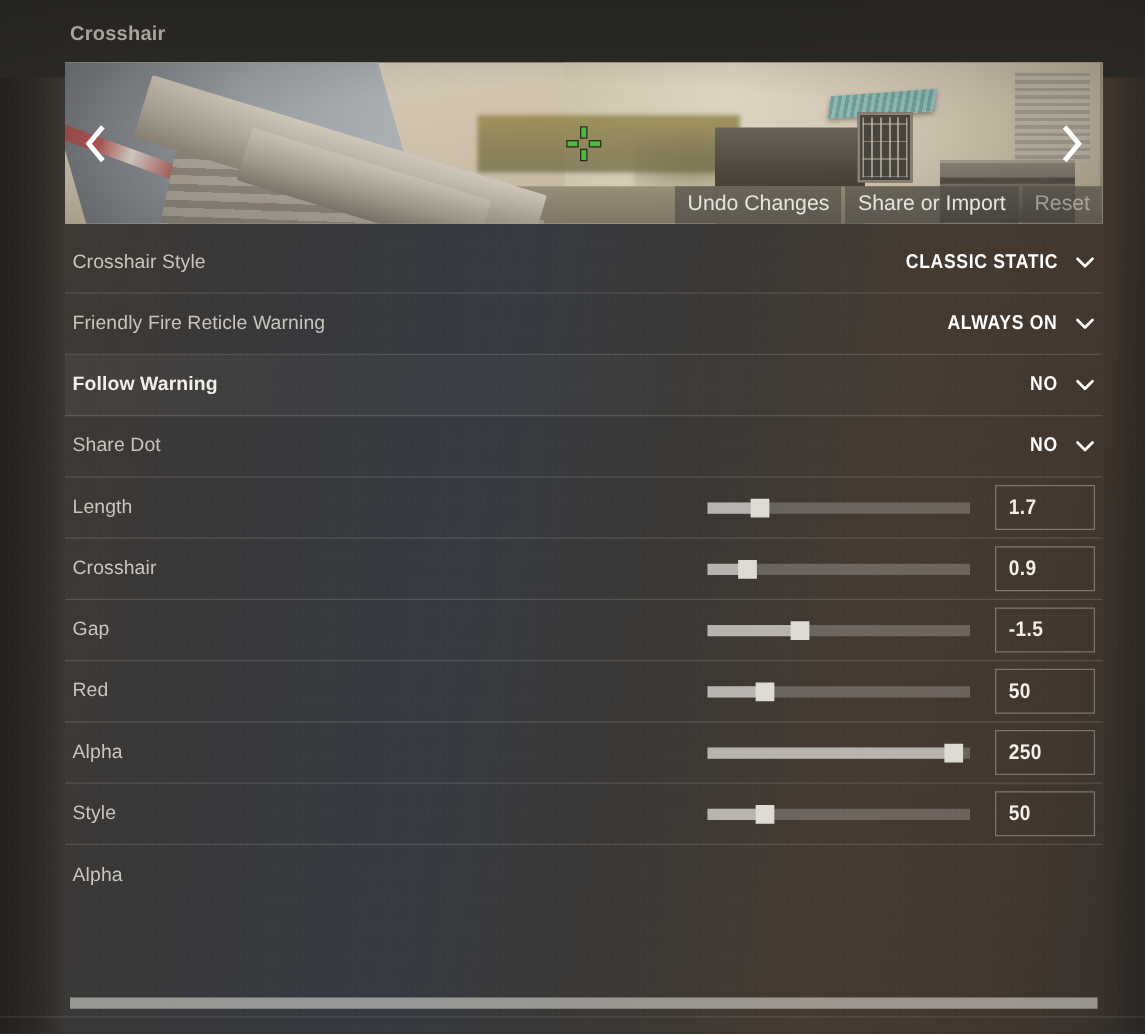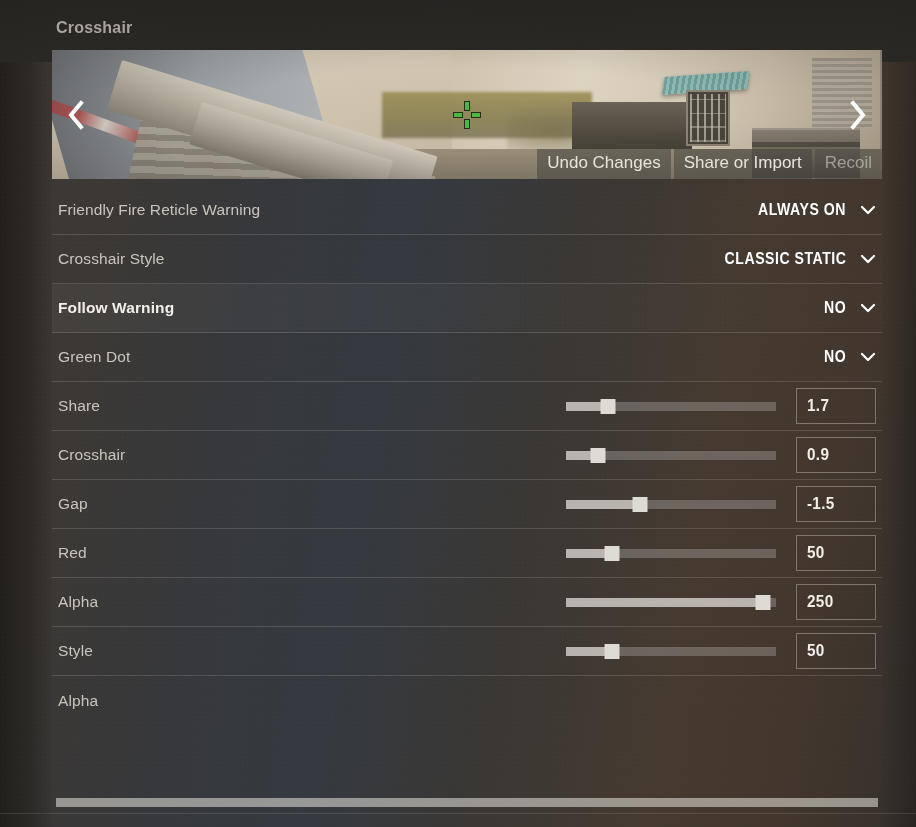--- a/index.html
+++ b/index.html
@@ -435,71 +435,71 @@
     <div id="crosshair-overlay">
       <div class="ch-bar ch-top"></div>
       <div class="ch-bar ch-bottom"></div>
       <div class="ch-bar ch-left"></div>
       <div class="ch-bar ch-right"></div>
     </div>
 
     <div id="preview-actions">
         <div class="pv-btn">Undo Changes</div>
         <div class="pv-btn">Share or Import</div>
-        <div class="pv-btn dim">Recoil</div>
+        <div class="pv-btn dim">Reset</div>
       </div>
   </div>
 
   <div id="settings">
       <div class="row">
-        <div class="row-label">Friendly Fire Reticle Warning</div>
+        <div class="row-label">Crosshair Style</div>
         <div class="dropdown">
-          <span class="dd-value">ALWAYS ON</span>
+          <span class="dd-value">CLASSIC STATIC</span>
           <span style="display: flex;">
             <svg class="dd-chevron" viewBox="0 0 16 16" width="16" height="16">
               <path d="M2 5 L8 11 L14 5" stroke="#ffffff" stroke-width="2.2" fill="none" stroke-linecap="round" stroke-linejoin="round"></path>
             </svg>
           </span>
         </div>
       </div>
       <div class="row">
-        <div class="row-label">Crosshair Style</div>
+        <div class="row-label">Friendly Fire Reticle Warning</div>
         <div class="dropdown">
-          <span class="dd-value">CLASSIC STATIC</span>
+          <span class="dd-value">ALWAYS ON</span>
           <span style="display: flex;">
             <svg class="dd-chevron" viewBox="0 0 16 16" width="16" height="16">
               <path d="M2 5 L8 11 L14 5" stroke="#ffffff" stroke-width="2.2" fill="none" stroke-linecap="round" stroke-linejoin="round"></path>
             </svg>
           </span>
         </div>
       </div>
       <div class="row active">
         <div class="row-label">Follow Warning</div>
         <div class="dropdown">
           <span class="dd-value">NO</span>
           <span style="display: flex;">
             <svg class="dd-chevron" viewBox="0 0 16 16" width="16" height="16">
               <path d="M2 5 L8 11 L14 5" stroke="#ffffff" stroke-width="2.2" fill="none" stroke-linecap="round" stroke-linejoin="round"></path>
             </svg>
           </span>
         </div>
       </div>
       <div class="row">
-        <div class="row-label">Green Dot</div>
+        <div class="row-label">Share Dot</div>
         <div class="dropdown">
           <span class="dd-value">NO</span>
           <span style="display: flex;">
             <svg class="dd-chevron" viewBox="0 0 16 16" width="16" height="16">
               <path d="M2 5 L8 11 L14 5" stroke="#ffffff" stroke-width="2.2" fill="none" stroke-linecap="round" stroke-linejoin="round"></path>
             </svg>
           </span>
         </div>
       </div>
       <div class="row">
-        <div class="row-label">Share</div>
+        <div class="row-label">Length</div>
         <div class="slider-wrap">
           <div class="checkbox-spacer"></div>
           <div class="slider">
             <div class="slider-fill" style="width: 20%;"></div>
             <div class="slider-handle" style="left: 20%;"></div>
           </div>
           <div class="value-box">
             <span class="value-text">1.7</span>
           </div>
         </div>

